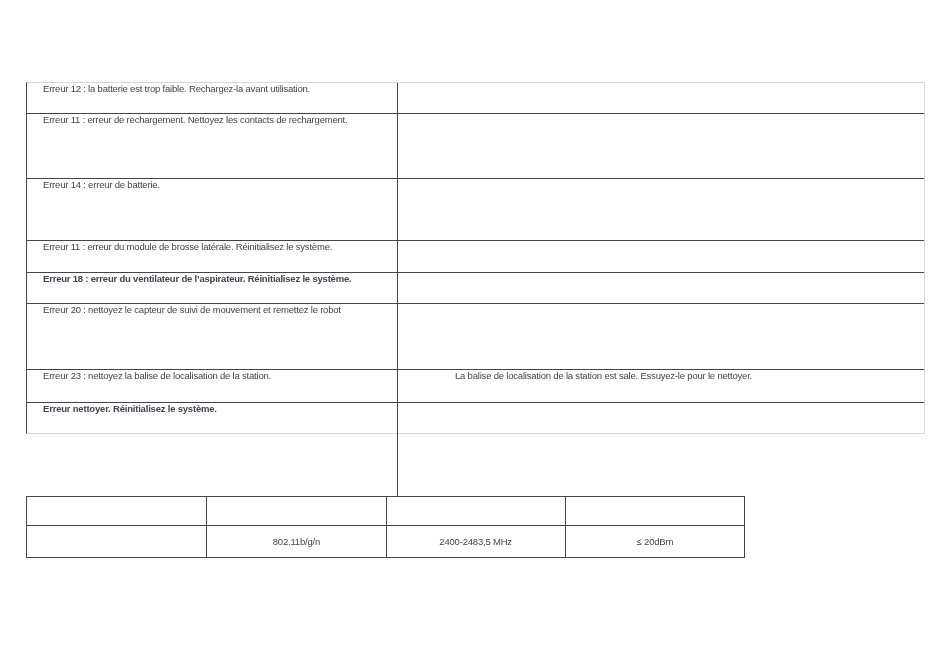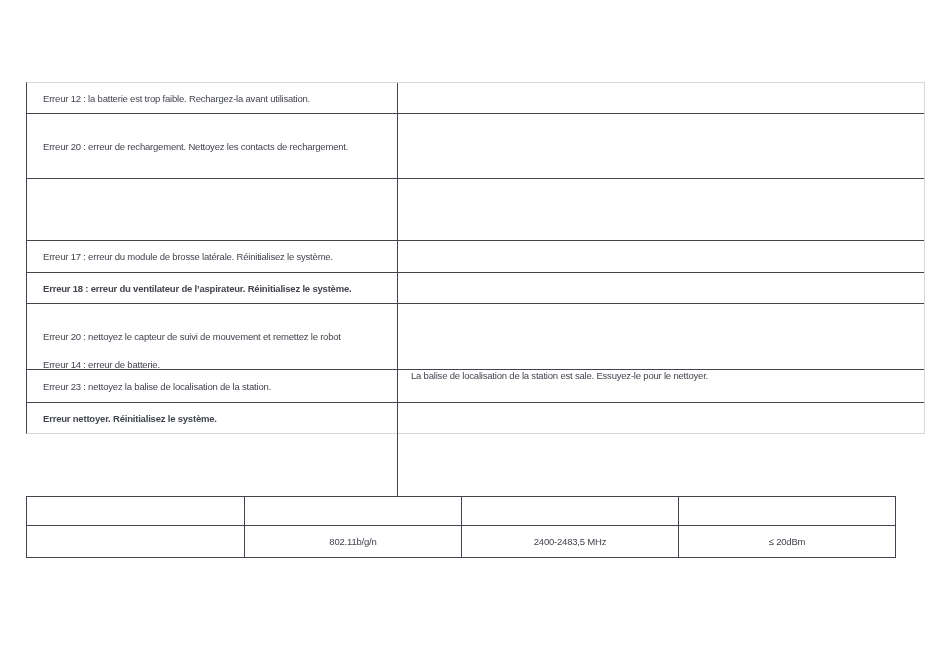--- a/index.html
+++ b/index.html
@@ -27,37 +27,37 @@
     border-right: 1px solid #d8d8d8;
     border-bottom: 1px solid #d8d8d8;
     border-left: 1.5px solid #42454e;
     background: #ffffff;
   }
   .err-row { display: flex; border-top: 1.5px solid #42454e; }
   .err-row.first { border-top: none; }
   .err-cell-left {
     width: 371px; flex: 0 0 371px;
     border-right: 1.5px solid #42454e;
-    display: flex; align-items: center;
+    display: flex; 
     padding: 0 16px;
     overflow: hidden;
   }
   .err-cell-right {
     flex: 1;
     display: flex; align-items: flex-start;
     padding: 0 13px;
     overflow: hidden;
   }
   .h30 { height: 30px; } .h31 { height: 31px; font-weight: bold; } .h32 { height: 32px; }
-  .h33 { height: 33px; } .h62 { height: 62px; flex-direction: column; } .h65 { height: 65px; }
+  .h33 { height: 33px; gap: 44px; } .h62 { height: 62px; flex-direction: column; } .h65 { height: 65px; }
   .h66 { height: 66px; gap: 41px; }
 
   
   .wifi-table {
-    position: absolute; left: 26px; top: 496px; width: 870px;
+    position: absolute; left: 26px; top: 496px; width: 719px;
     border: 1.5px solid #42454e;
     background: #ffffff;
   }
   .wifi-row { display: flex; }
   .wifi-row.values { border-top: 1.5px solid #42454e; }
   .wifi-cell {
     flex: 1 1 25%;
     display: flex; align-items: center; justify-content: center;
     border-left: 1.5px solid #42454e;
     overflow: hidden;
@@ -77,39 +77,39 @@
       <div class="err-cell-left">
         <span class="cell-text">Erreur 12 : la batterie est trop faible. Rechargez-la avant utilisation.</span>
       </div>
       <div class="err-cell-right">
         <span class="cell-text"></span>
       </div>
     </div>
 
     <div class="err-row h65">
       <div class="err-cell-left">
-        <span class="cell-text">Erreur 20 : erreur de rechargement. Nettoyez les contacts de rechargement.</span>
+        <span class="cell-text">Erreur 11 : erreur de rechargement. Nettoyez les contacts de rechargement.</span>
       </div>
       <div class="err-cell-right">
         <span class="cell-text"></span>
       </div>
     </div>
 
     <div class="err-row h62">
       <div class="err-cell-left">
         <span class="cell-text">Erreur 14 : erreur de batterie.</span>
       </div>
       <div class="err-cell-right">
         <span class="cell-text"></span>
       </div>
     </div>
 
     <div class="err-row h32">
       <div class="err-cell-left">
-        <span class="cell-text">Erreur 17 : erreur du module de brosse latérale. Réinitialisez le système.</span>
+        <span class="cell-text">Erreur 11 : erreur du module de brosse latérale. Réinitialisez le système.</span>
       </div>
       <div class="err-cell-right">
         <span class="cell-text"></span>
       </div>
     </div>
 
     <div class="err-row h31">
       <div class="err-cell-left">
         <span class="cell-text">Erreur 18 : erreur du ventilateur de l’aspirateur. Réinitialisez le système.</span>
       </div>

